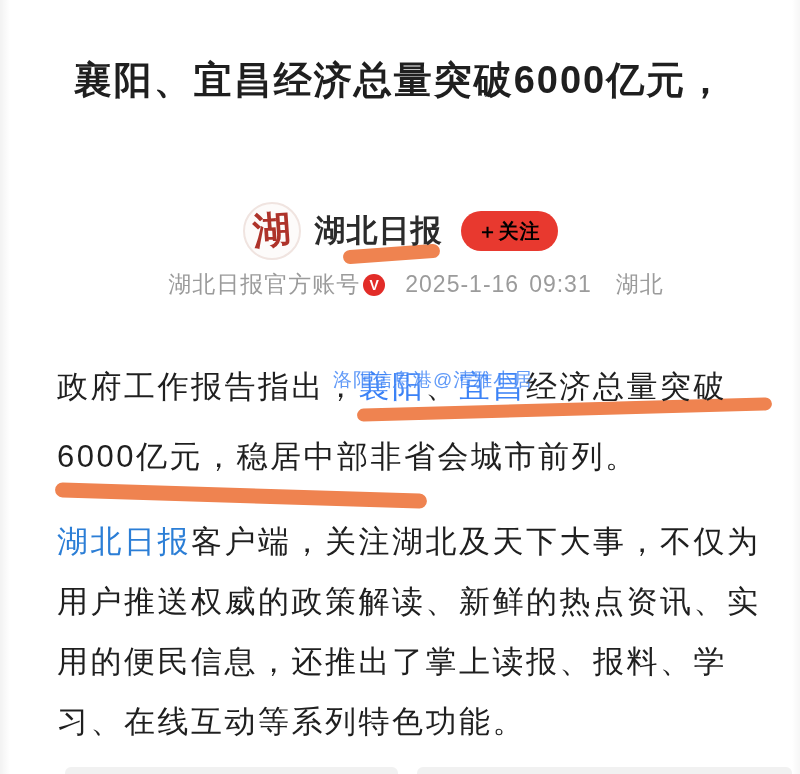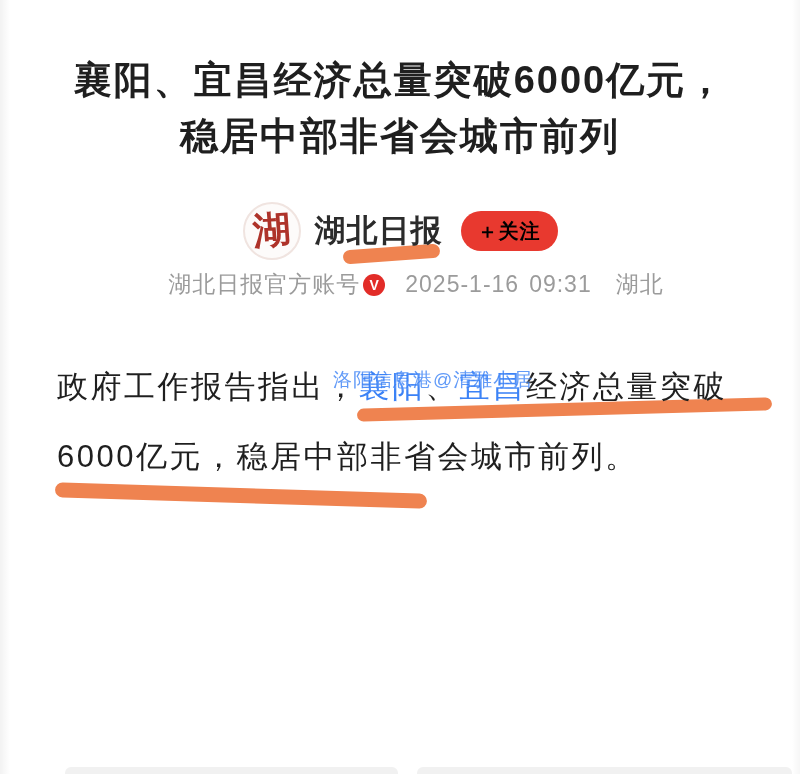--- a/index.html
+++ b/index.html
@@ -91,21 +91,21 @@
 
   .thumb-strip{ position:absolute; top:767px; height:7px; background:#f1f1f1; border-radius:6px 6px 0 0; z-index:2; }
   .thumb-left { left:65px;  width:333px; }
   .thumb-right{ left:417px; width:375px; }
 </style>
 </head>
 <body>
 
 <div class="page">
 
-  <h1 class="title"><span>襄阳、宜昌经济总量突破6000亿元，</span><br><span>稳居中部非省会城市前列</span></h1>
+  <h1 class="title"><span>襄阳、宜昌经济总量突破6000亿元，</span><br></h1>
 
   <div class="publisher-row">
     <div class="avatar">
       <span>湖</span>
     </div>
     <div class="publisher-name">湖北日报</div>
     <button class="follow-btn">＋关注</button>
   </div>
 
   <div class="marker marker-name"></div>
@@ -119,17 +119,21 @@
   </div>
 
   <div class="marker marker-body-1"></div>
   <div class="marker marker-body-2"></div>
 
   <p class="body-text para-1"><span>政府工作报告指出，</span><a class="link-muted">襄阳</a><span>、</span><a class="link-muted">宜昌</a><span class="pre-line">经济总量突破
 6000亿元，稳居中部非省会城市前列。</span></p>
 
   <div class="watermark">洛阳信息港@清雅小居</div>
 
+  <p class="body-text para-2"><a class="link-bright">湖北日报</a><span class="pre-line">客户端，关注湖北及天下大事，不仅为
+用户推送权威的政策解读、新鲜的热点资讯、实
+用的便民信息，还推出了掌上读报、报料、学
+习、在线互动等系列特色功能。</span></p>
 
   <div class="thumb-strip thumb-left"></div>
   <div class="thumb-strip thumb-right"></div>
 
 </div>
 
 </body></html>

